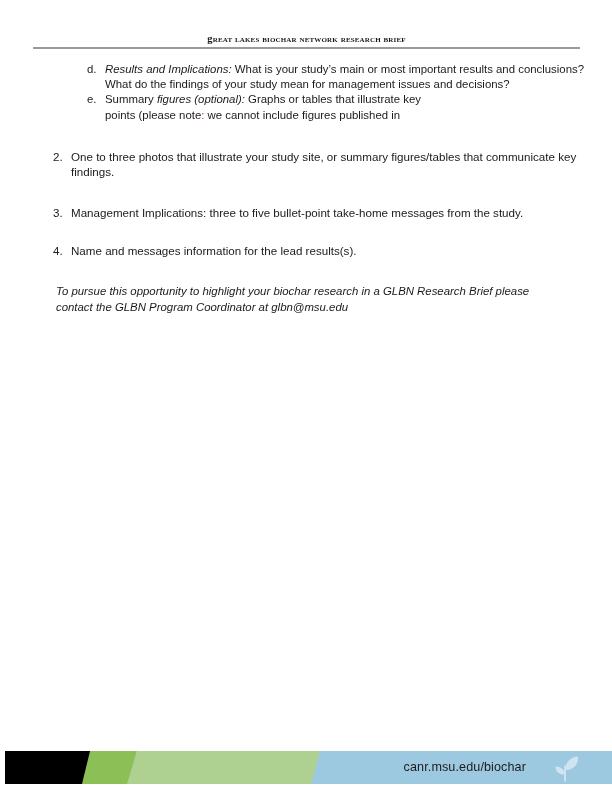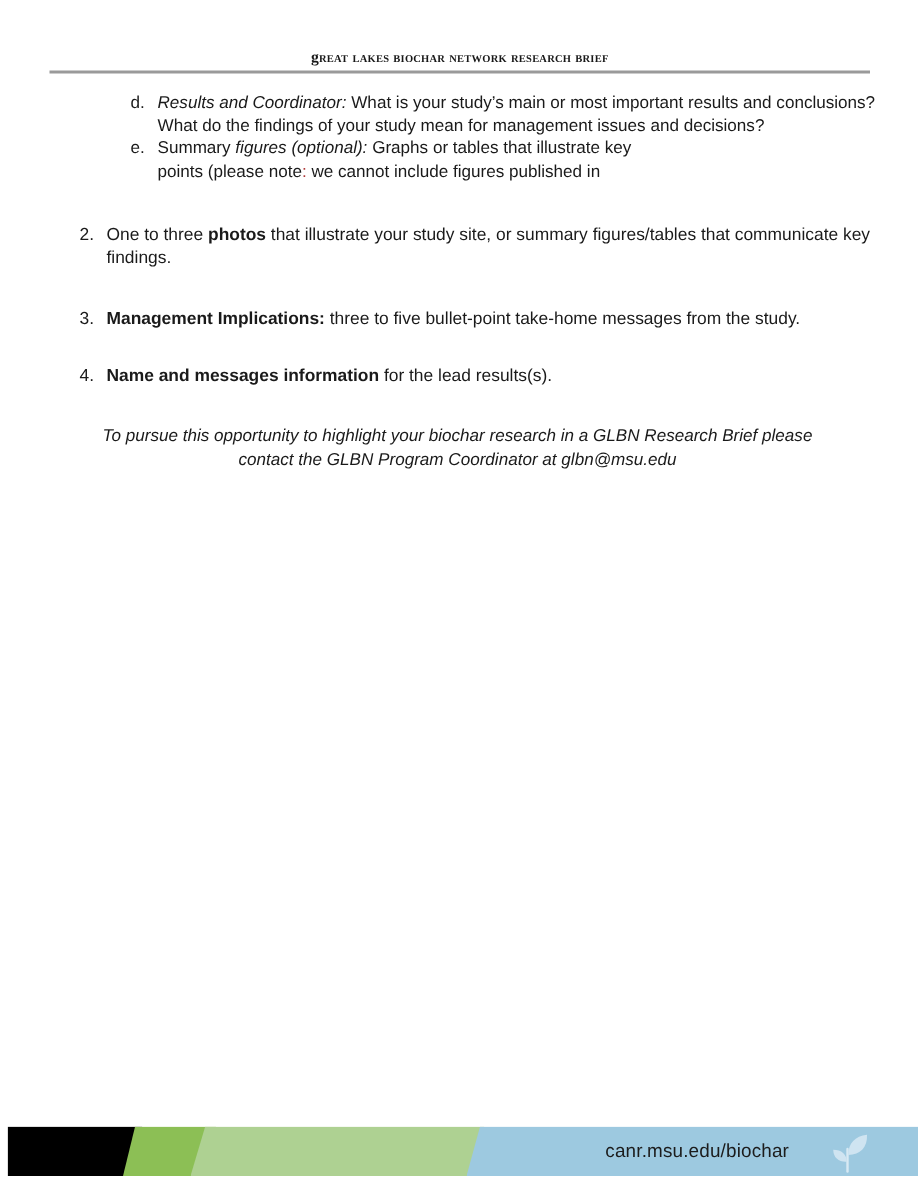--- a/index.html
+++ b/index.html
@@ -89,27 +89,26 @@
     top: 0;
     width: 16px;
     font-size: 11.6px;
   }
 
   .gap-num2 { margin-top: 26px; }
   .gap-num3 { margin-top: 25px; }
   .gap-num4 { margin-top: 22px; }
 
   i, .i { font-style: italic; }
-  b, .b { font-weight: bold; }
+  b, .b { font-weight: normal; }
   .red-colon { color: #b03a3a; }
 
   .closing {
     margin-top: 26px;
     padding: 0 58px 0 56px;
-    text-align: center;
     font-style: italic;
     font-size: 11.4px;
     line-height: 15.6px;
   }
 
   
   .footer-bar {
     position: absolute;
     left: 0;
     top: 751px;
@@ -168,21 +167,21 @@
 <div class="page-header">
   <div class="header-title">Great Lakes Biochar Network Research Brief</div>
   <div class="header-rule"></div>
 </div>
 
 <div class="content">
 
   <ul class="sub-list">
     <li class="sub-item">
       <span class="marker">d.</span>
-      <span><i>Results and Coordinator:</i><span> What is your study’s main or most important results and conclusions? What do the findings of your study mean for management issues and decisions?</span></span>
+      <span><i>Results and Implications:</i><span> What is your study’s main or most important results and conclusions? What do the findings of your study mean for management issues and decisions?</span></span>
     </li>
     <li class="sub-item">
       <span class="marker">e.</span>
       <span><span>Summary </span><i>figures (optional):</i><span> Graphs or tables that illustrate key</span><br><span>points (please note</span><span class="red-colon">:</span><span> we cannot include figures published in</span><br></span>
     </li>
   </ul>
 
   <ul class="num-list">
     <li class="num-item gap-num2">
       <span class="marker">2.</span>

